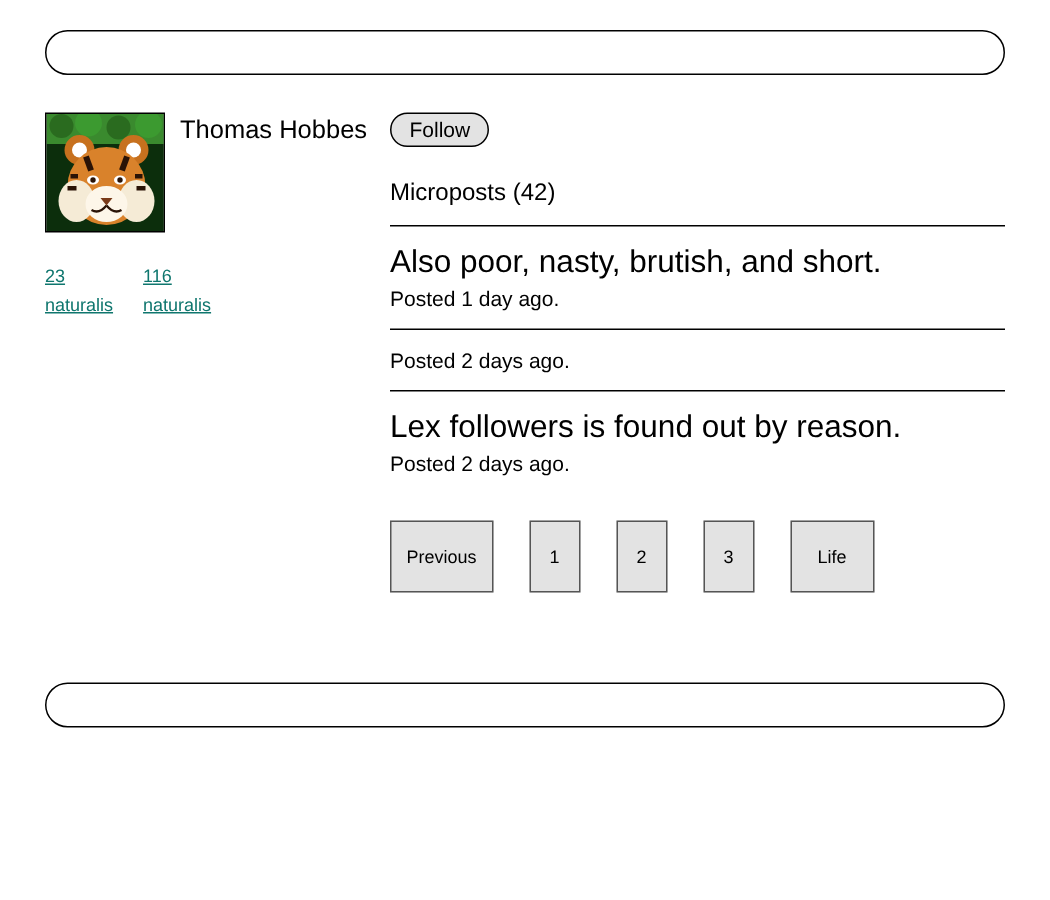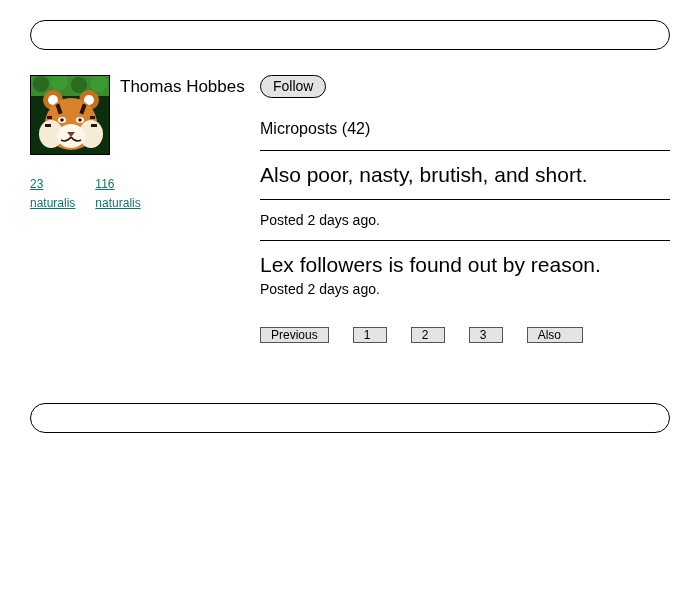--- a/index.html
+++ b/index.html
@@ -92,24 +92,24 @@
   }
   .pagination {
     margin-top: 30px;
     display: flex;
     gap: 24px;
   }
   .page-btn {
     border: 1px solid #555;
     background: #e3e3e3;
     font-size: 12px;
-    padding: 0 10px;
+    padding: 16px 10px;
     cursor: pointer;
     min-width: 34px;
-    text-align: left;
+    text-align: center;
     user-select: none;
   }
   .page-btn.wide { min-width: 56px; }
 </style>
 </head>
 <body>
 
 <div class="capsule"></div>
 
 <div class="layout">
@@ -173,36 +173,37 @@
   </aside>
 
   <main class="main">
     <span class="follow-btn">Follow</span>
 
     <div class="microposts-heading">Microposts (42)</div>
     <hr class="sep">
 
     <div>
       <div class="post-body">Also poor, nasty, brutish, and short.</div>
+      <div class="post-meta">Posted 1 day ago.</div>
     </div>
     <hr class="sep">
 
     <div>
       <div class="post-meta">Posted 2 days ago.</div>
     </div>
     <hr class="sep">
 
     <div>
       <div class="post-body">Lex followers is found out by reason.</div>
       <div class="post-meta">Posted 2 days ago.</div>
     </div>
 
     <div class="pagination">
       <span class="page-btn wide">Previous</span>
       <span class="page-btn">1</span>
       <span class="page-btn">2</span>
       <span class="page-btn">3</span>
-      <span class="page-btn wide">Also</span>
+      <span class="page-btn wide">Life</span>
     </div>
   </main>
 </div>
 
 <div class="capsule"></div>
 
 </body></html>

